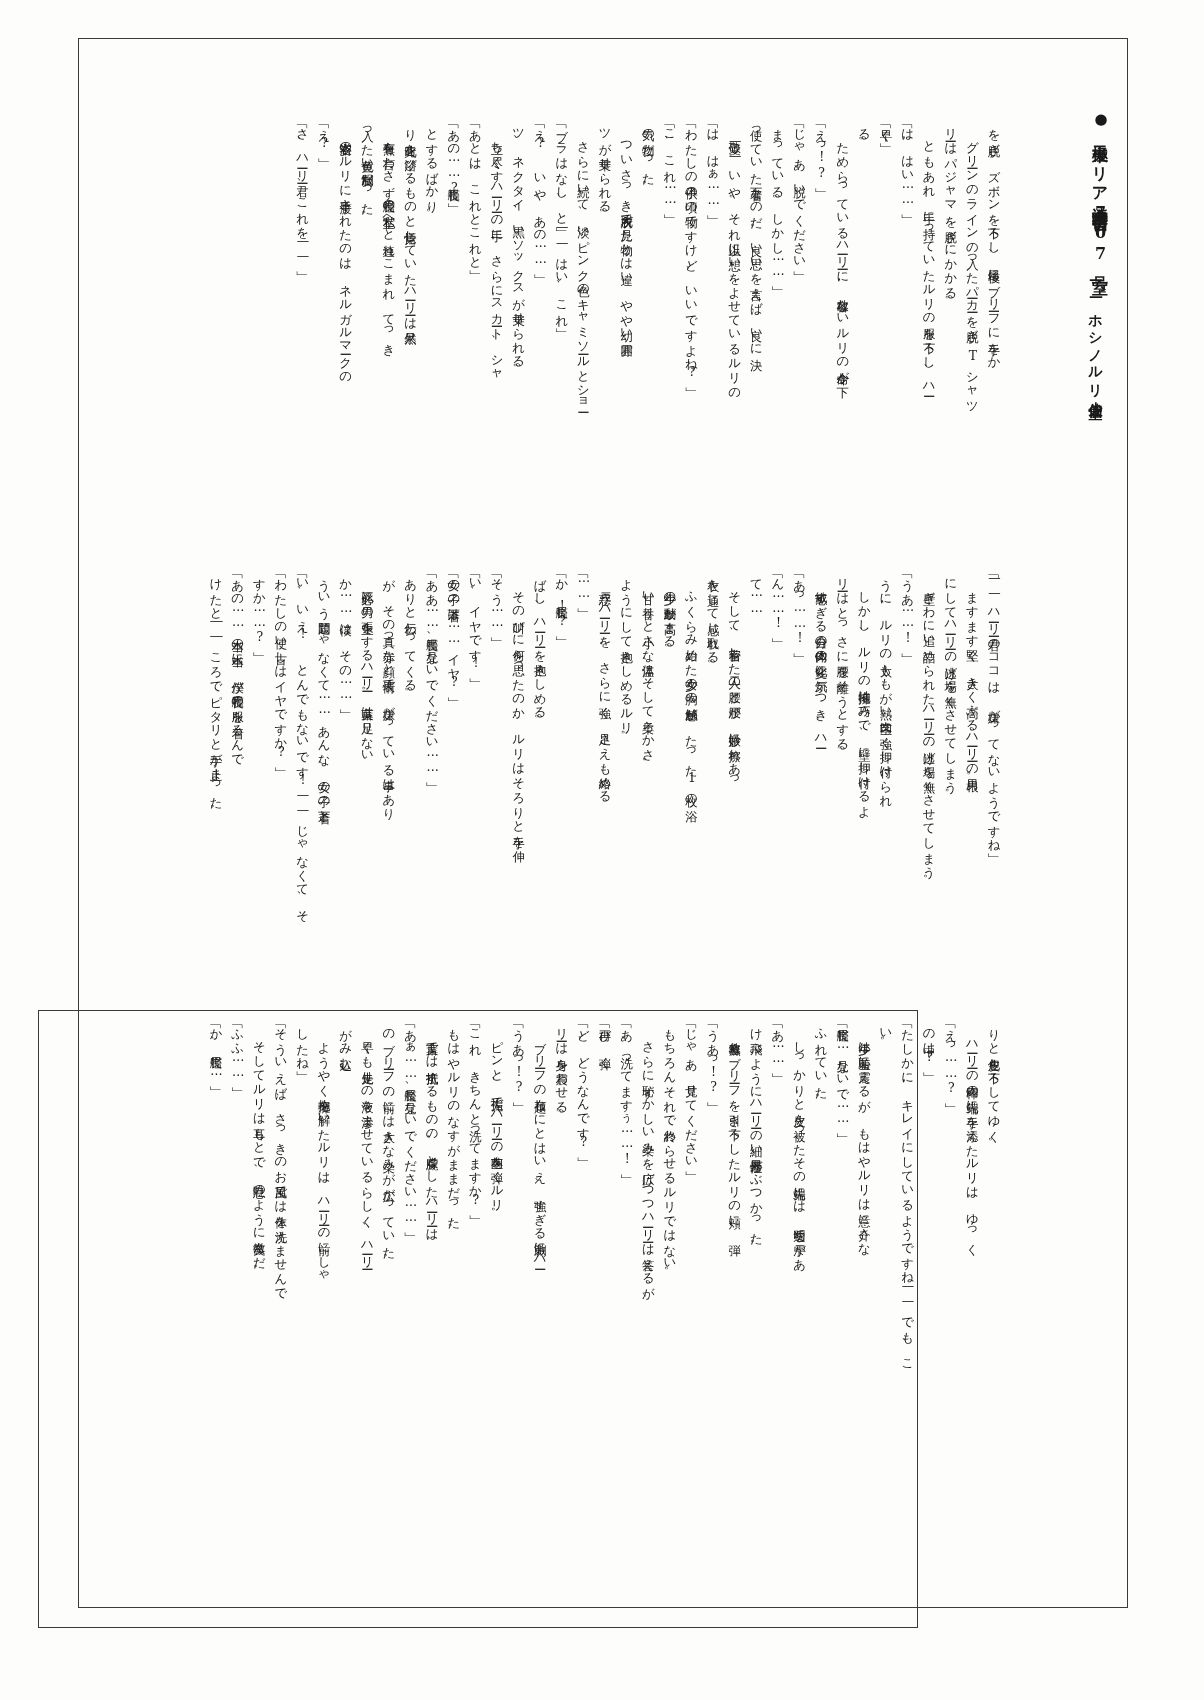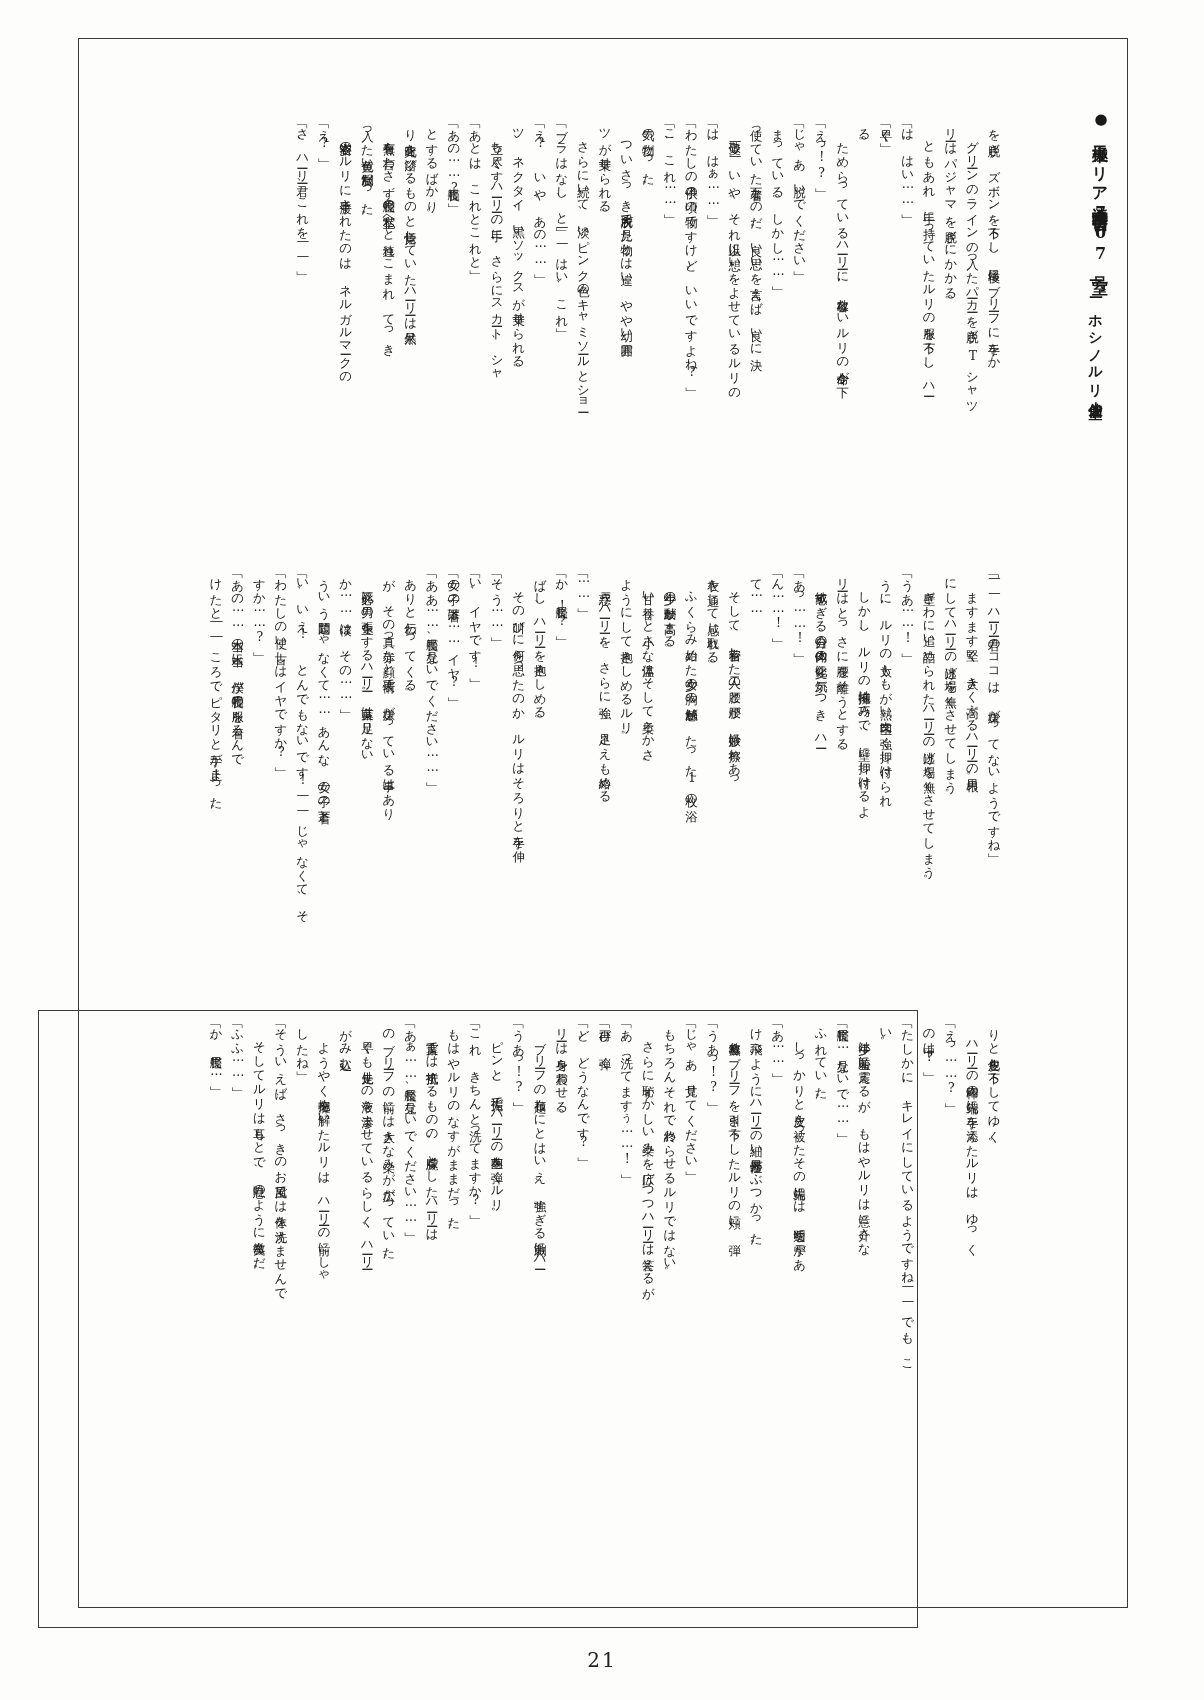--- a/index.html
+++ b/index.html
@@ -219,14 +219,13 @@
       <div class="col" style="font-size: 12.4px; height: 540px; writing-mode: vertical-rl; text-orientation: upright; line-height: 1.5; letter-spacing: 0.02em; white-space: pre; overflow: hidden; margin-left: 1px;">「艦長……見ないで……」</div>
       <div class="col" style="font-size: 12.4px; height: 540px; writing-mode: vertical-rl; text-orientation: upright; line-height: 1.5; letter-spacing: 0.02em; white-space: pre; overflow: hidden; margin-left: 1px;">　少年は羞恥に震えるが、もはやルリは意に介さな</div>
       <div class="col" style="font-size: 12.4px; height: 540px; writing-mode: vertical-rl; text-orientation: upright; line-height: 1.5; letter-spacing: 0.02em; white-space: pre; overflow: hidden; margin-left: 1px;">い。</div>
       <div class="col" style="font-size: 12.4px; height: 540px; writing-mode: vertical-rl; text-orientation: upright; line-height: 1.5; letter-spacing: 0.02em; white-space: pre; overflow: hidden; margin-left: 1px;">「たしかに、キレイにしているようですね——でも、こ</div>
       <div class="col" style="font-size: 12.4px; height: 540px; writing-mode: vertical-rl; text-orientation: upright; line-height: 1.5; letter-spacing: 0.02em; white-space: pre; overflow: hidden; margin-left: 1px;">の中は?」</div>
       <div class="col" style="font-size: 12.4px; height: 540px; writing-mode: vertical-rl; text-orientation: upright; line-height: 1.5; letter-spacing: 0.02em; white-space: pre; overflow: hidden; margin-left: 1px;">「えっ……?」</div>
       <div class="col" style="font-size: 12.4px; height: 540px; writing-mode: vertical-rl; text-orientation: upright; line-height: 1.5; letter-spacing: 0.02em; white-space: pre; overflow: hidden; margin-left: 1px;">　ハーリーの肉棒の先端に手を添えたルリは、ゆっく</div>
       <div class="col" style="font-size: 12.4px; height: 540px; writing-mode: vertical-rl; text-orientation: upright; line-height: 1.5; letter-spacing: 0.02em; white-space: pre; overflow: hidden; margin-left: 1px;">りと包皮を下ろしてゆく。</div>
     </div>
 
-  <div class="page-number">21</div>
 </div>
 
 </body></html>

